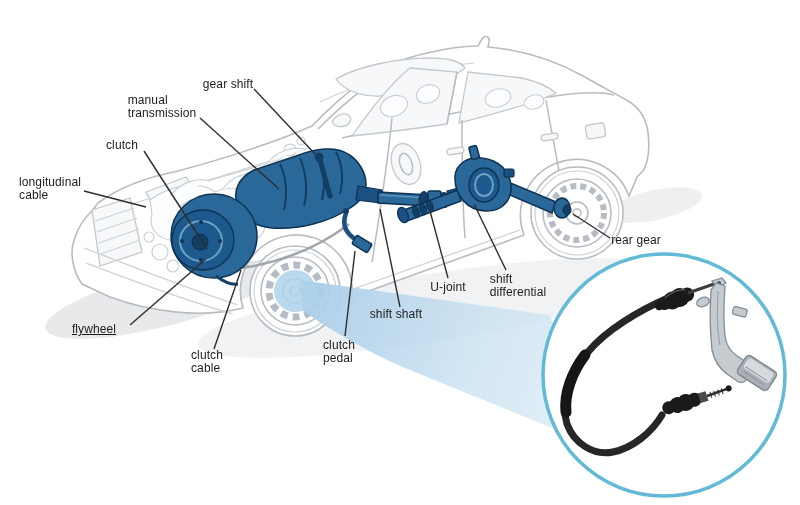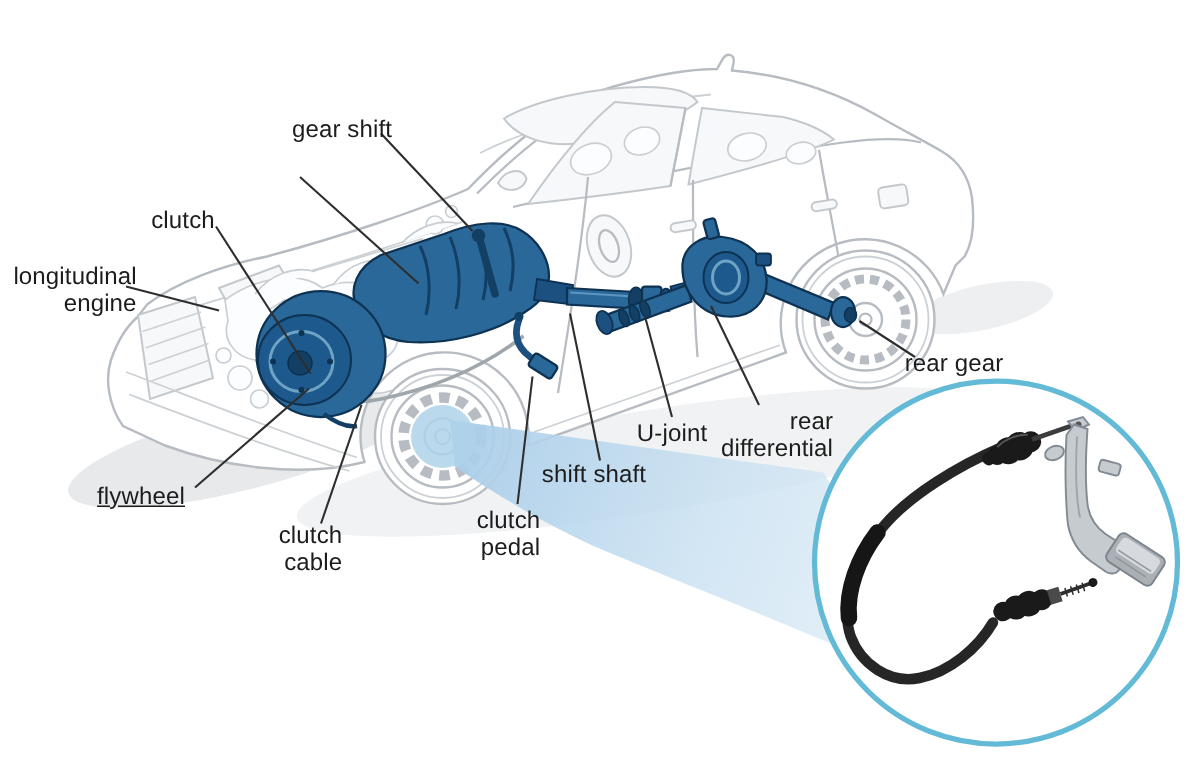--- a/index.html
+++ b/index.html
@@ -1,20 +1,20 @@
 <!DOCTYPE html>
 <html><head>
 <meta charset="utf-8">
 <style>
   html,body{margin:0;padding:0;background:#fff;}
   .stage{position:relative;width:800px;height:505px;background:#ffffff;overflow:hidden;
          font-family:"Liberation Sans", sans-serif;}
   .stage svg{position:absolute;left:0;top:0;}
-  .label{position:absolute;transform:translateX(-50%);text-align:right;
-         font-size:16px;line-height:1.12;color:#1c1c1c;white-space:pre-line;
+  .label{position:absolute;transform:translateX(-50%);text-align:left;
+         font-size:12px;line-height:1.12;color:#1c1c1c;white-space:pre-line;
          letter-spacing:.1px;}
   
   .lb-gear-shift{left:228px;top:78px;}
   .lb-manual-transmission{left:162px;top:94px;}
   .lb-clutch{left:122px;top:139px;}
   .lb-longitudinal-engine{left:50px;top:176px;}
   .lb-flywheel{left:94px;top:323px;text-decoration:underline;}
   .lb-clutch-cable{left:207px;top:349px;}
   .lb-clutch-pedal{left:339px;top:339px;}
   .lb-drive-shaft{left:396px;top:308px;}
@@ -276,26 +276,28 @@
         <rect x="16" y="-5" width="8" height="10" fill="#4a4a4a"></rect>
         <path d="M24,0 L46,-1" stroke="#2e2e2e" stroke-width="2.5"></path>
         <path d="M28,-3 L28,3 M32,-3 L32,3 M36,-3 L36,3 M40,-3 L40,3" stroke="#2e2e2e" stroke-width="1"></path>
         <circle class="ins-dark" cx="47" cy="-1" r="3"></circle>
       </g>
     </g>
   </g>
 </svg>
 
 <div class="label lb-gear-shift">gear shift</div>
+<div class="label lb-manual-transmission">manual
+transmission</div>
 <div class="label lb-clutch">clutch</div>
 <div class="label lb-longitudinal-engine">longitudinal
-engine</div>
+cable</div>
 <div class="label lb-flywheel">flywheel</div>
 <div class="label lb-clutch-cable">clutch
 cable</div>
 <div class="label lb-clutch-pedal">clutch
 pedal</div>
 <div class="label lb-drive-shaft">shift shaft</div>
 <div class="label lb-u-joint">U-joint</div>
-<div class="label lb-rear-differential">rear
+<div class="label lb-rear-differential">shift
 differential</div>
 <div class="label lb-rear-axle">rear gear</div>
 </div>
 
 </body></html>

